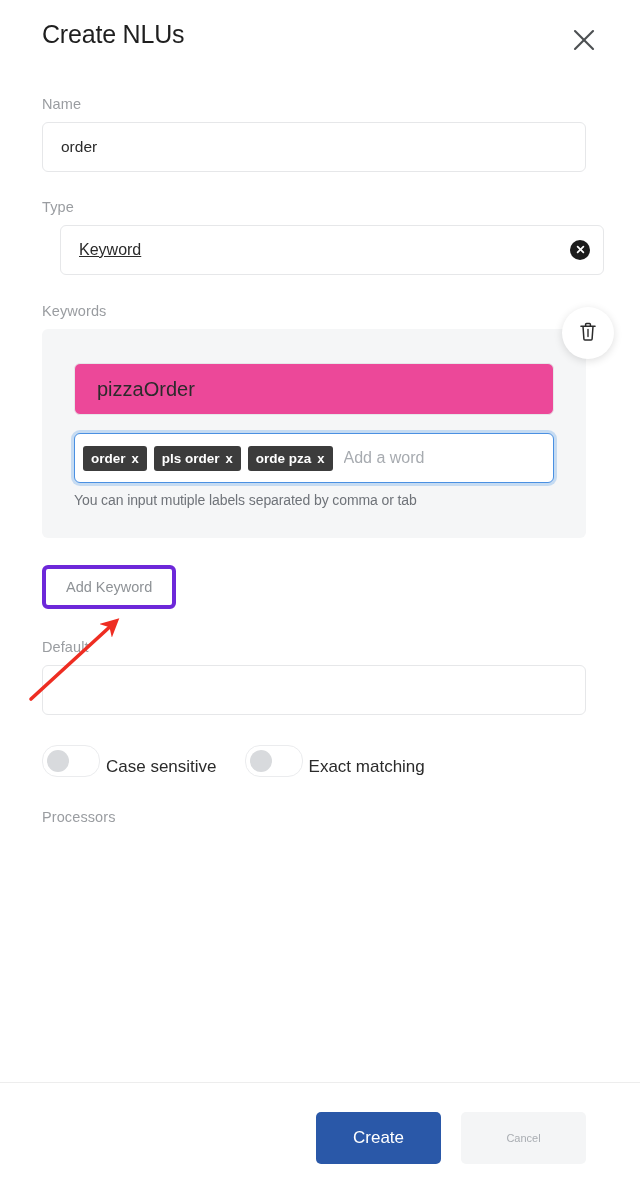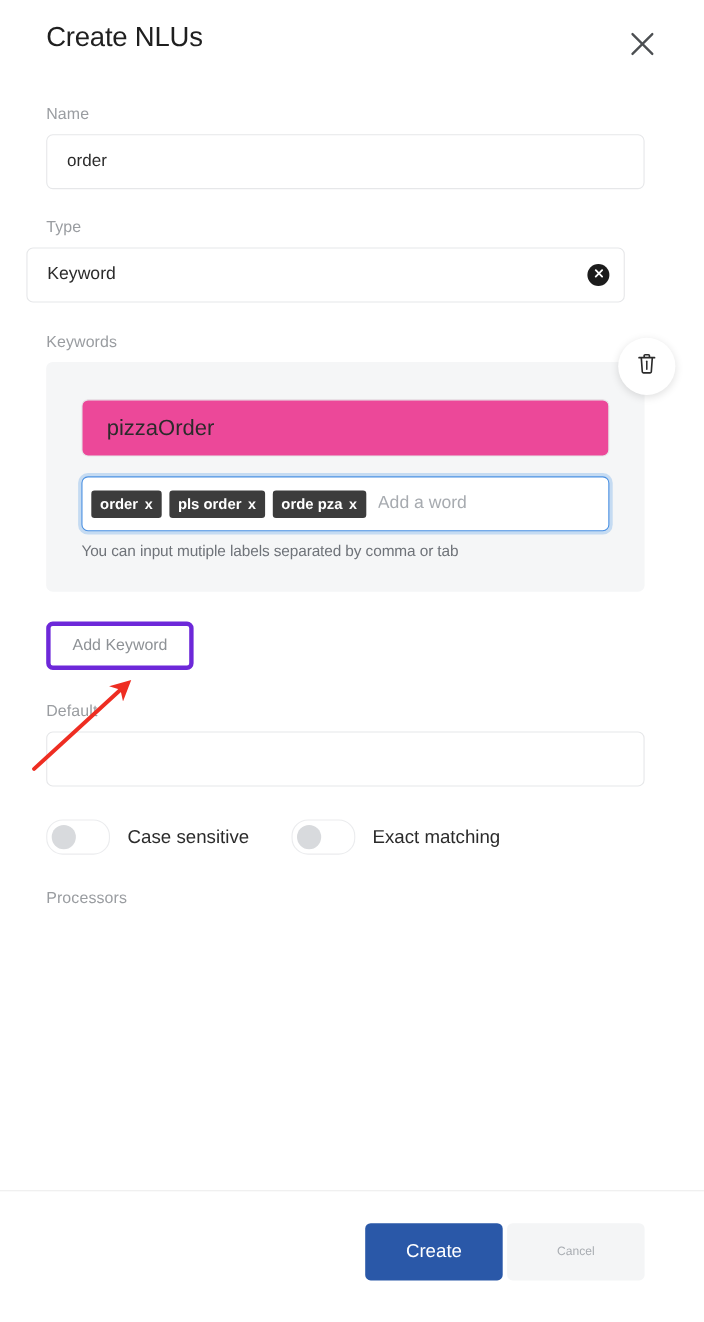--- a/index.html
+++ b/index.html
@@ -70,23 +70,24 @@
     font-family: "Liberation Sans", sans-serif;
     font-size: 15.5px;
     color: #2b2b2b;
     padding: 0 18px;
     outline: none;
   }
   .text-input::placeholder { color: #b6b9bd; }
 
   .select-wrap {
     position: relative;
-    margin-left: 24px;
+    margin-left: 60px;
     width: 544px;
     height: 50px;
+    text-decoration: underline;
   }
   .select-box {
     box-sizing: border-box;
     width: 544px;
     height: 50px;
     border: 1px solid #e6e7e9;
     border-radius: 6px;
     background: #fff;
     display: flex;
     align-items: center;
@@ -212,22 +213,22 @@
     font-family: "Liberation Sans", sans-serif;
     font-size: 14.5px;
     padding: 0 20px;
     cursor: pointer;
   }
 
   
   .toggle-row {
     margin-left: 42px;
     display: flex;
-    align-items: center;
-    gap: 16px;
+    align-items: flex-end;
+    gap: 6px;
   }
   .toggle {
     width: 56px;
     height: 30px;
     border-radius: 15px;
     border: 1px solid #ebecee;
     background: #ffffff;
     position: relative;
     cursor: pointer;
     flex: none;
@@ -255,21 +256,21 @@
     width: 640px;
     height: 119px;
     border-top: 1px solid #ededed;
     background: #fff;
   }
   .footer-inner {
     position: absolute;
     right: 54px;
     top: 29px;
     display: flex;
-    gap: 4px;
+    gap: 20px;
   }
   .btn-primary {
     width: 125px;
     height: 52px;
     border: none;
     border-radius: 5px;
     background: #2a58a8;
     color: #ffffff;
     font-family: "Liberation Sans", sans-serif;
     font-size: 17px;

